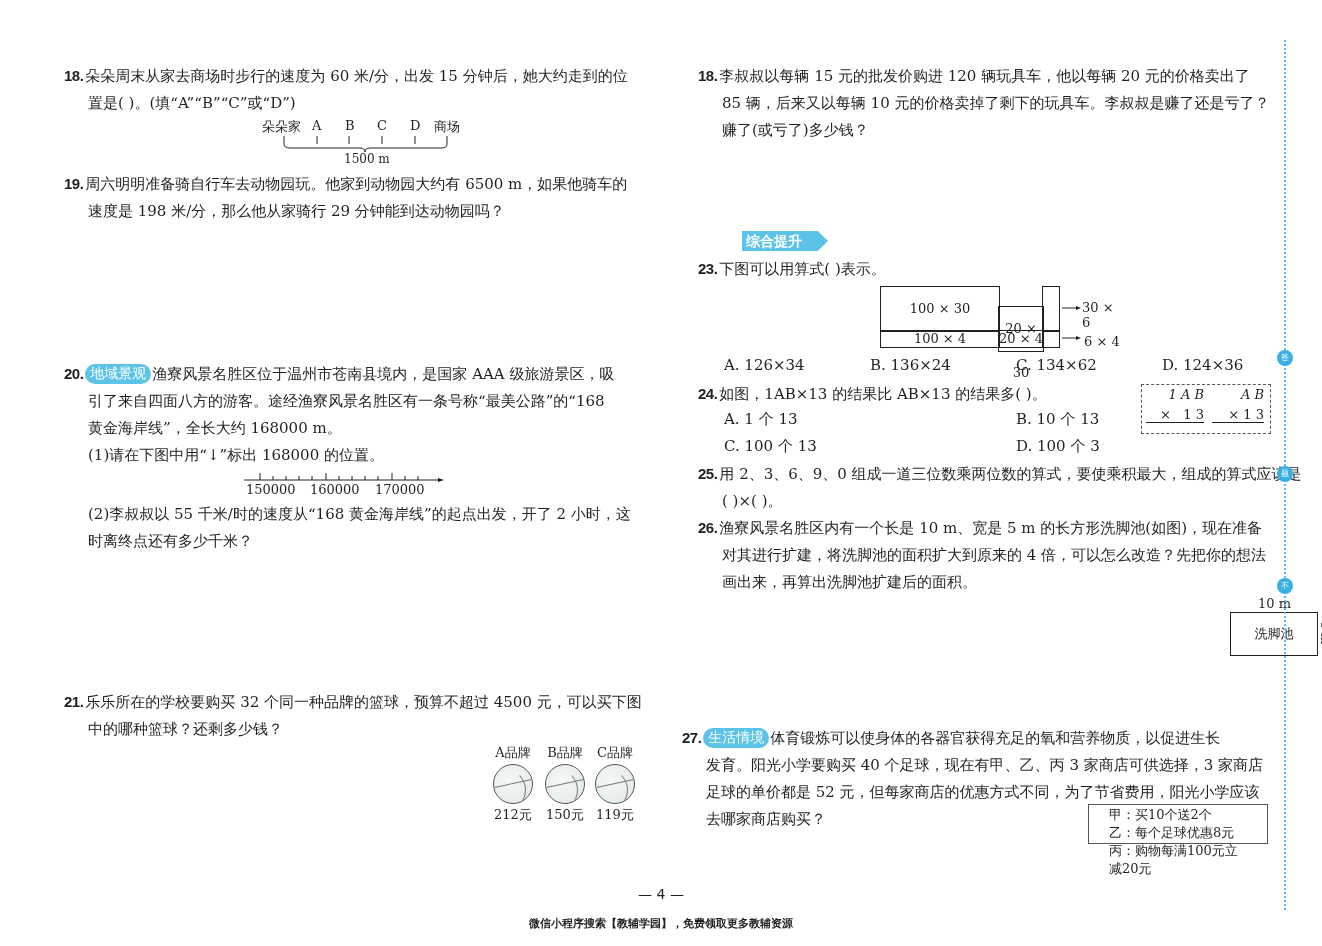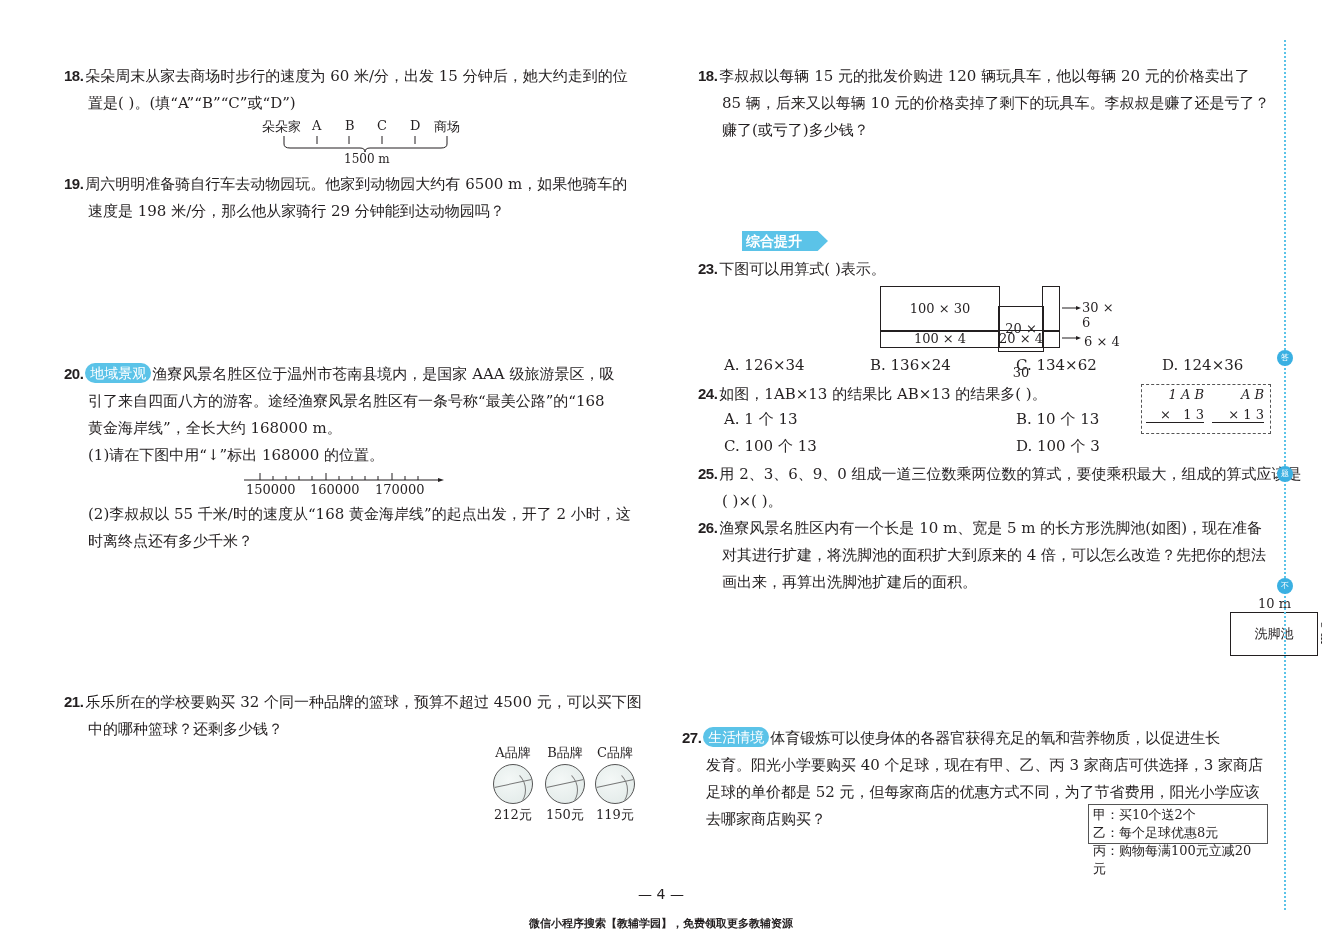--- a/index.html
+++ b/index.html
@@ -6,21 +6,21 @@
   body {
     width: 1322px; height: 946px; background: #ffffff; position: relative; overflow: hidden;
     font-family: "DejaVu Serif", "Liberation Serif", serif; color: #231f20;
   }
   .q { position: absolute; font-size: 15px; line-height: 27px; }
   .q .num { font-family: "Liberation Sans", "DejaVu Sans", sans-serif; font-weight: bold; font-size: 15px; margin-right: 2px; letter-spacing: -0.5px; }
   .q .line { display: block; white-space: nowrap; }
   .q .indent { padding-left: 24px; }
   .tag {
     display: inline-block; background: #5bc3e8; color: #fff; border-radius: 10px;
-    font-family: Liberation Sans, sans-serif; font-size: 14px; line-height: 20px; padding: 0 5px; margin-right: 1px;
+    font-family: Liberation Serif, serif; font-size: 14px; line-height: 20px; padding: 0 5px; margin-right: 1px;
     vertical-align: 1px;
   }
   .section-banner {
     position: absolute; left: 702px; top: 231px; height: 20px; width: 82px;
     background: #5bc3e8; color: #fff; font-family: "DejaVu Sans", sans-serif; font-size: 14px; font-weight: bold;
     line-height: 20px; padding-left: 4px;
     clip-path: polygon(0 0, 88% 0, 100% 50%, 88% 100%, 0 100%);
     margin-left: 40px;
   }
   .abs { position: absolute; }
@@ -199,21 +199,21 @@
   <div class="box" style="left:2px; top:16px; width:86px; height:42px; text-align:center; line-height:42px;">洗脚池</div>
   <span class="abs" style="left:86px; top:30px; transform:rotate(90deg); font-size:12px;">5 m</span>
 </div>
 
 <div class="q" style="left:682px; top:690px;margin-top:34px;">
   <span class="line"><span class="num">27.</span><span class="tag">生活情境</span><span>体育锻炼可以使身体的各器官获得充足的氧和营养物质，以促进生长</span></span>
   <span class="line indent">发育。阳光小学要购买 40 个足球，现在有甲、乙、丙 3 家商店可供选择，3 家商店</span>
   <span class="line indent">足球的单价都是 52 元，但每家商店的优惠方式不同，为了节省费用，阳光小学应该</span>
   <span class="line indent">去哪家商店购买？</span>
 </div>
-<div class="abs" style="left:1088px; top:804px; width:180px; height:40px; border:1px solid #555; font-size:13px; line-height:18px; padding:1px 4px; box-sizing:border-box;">
+<div class="abs" style="left:1088px; top:804px; width:180px; height:40px; border:1px solid #555; font-size:13px; line-height:18px; padding:1px 20px; box-sizing:border-box;">
   <div>甲：买10个送2个</div>
   <div>乙：每个足球优惠8元</div>
   <div>丙：购物每满100元立减20元</div>
 </div>
 
 <div class="dash-line"></div>
 <div class="dot-icon" style="top:350px;">答</div>
 <div class="dot-icon" style="top:466px;">题</div>
 <div class="dot-icon" style="top:578px;">不</div>
 

